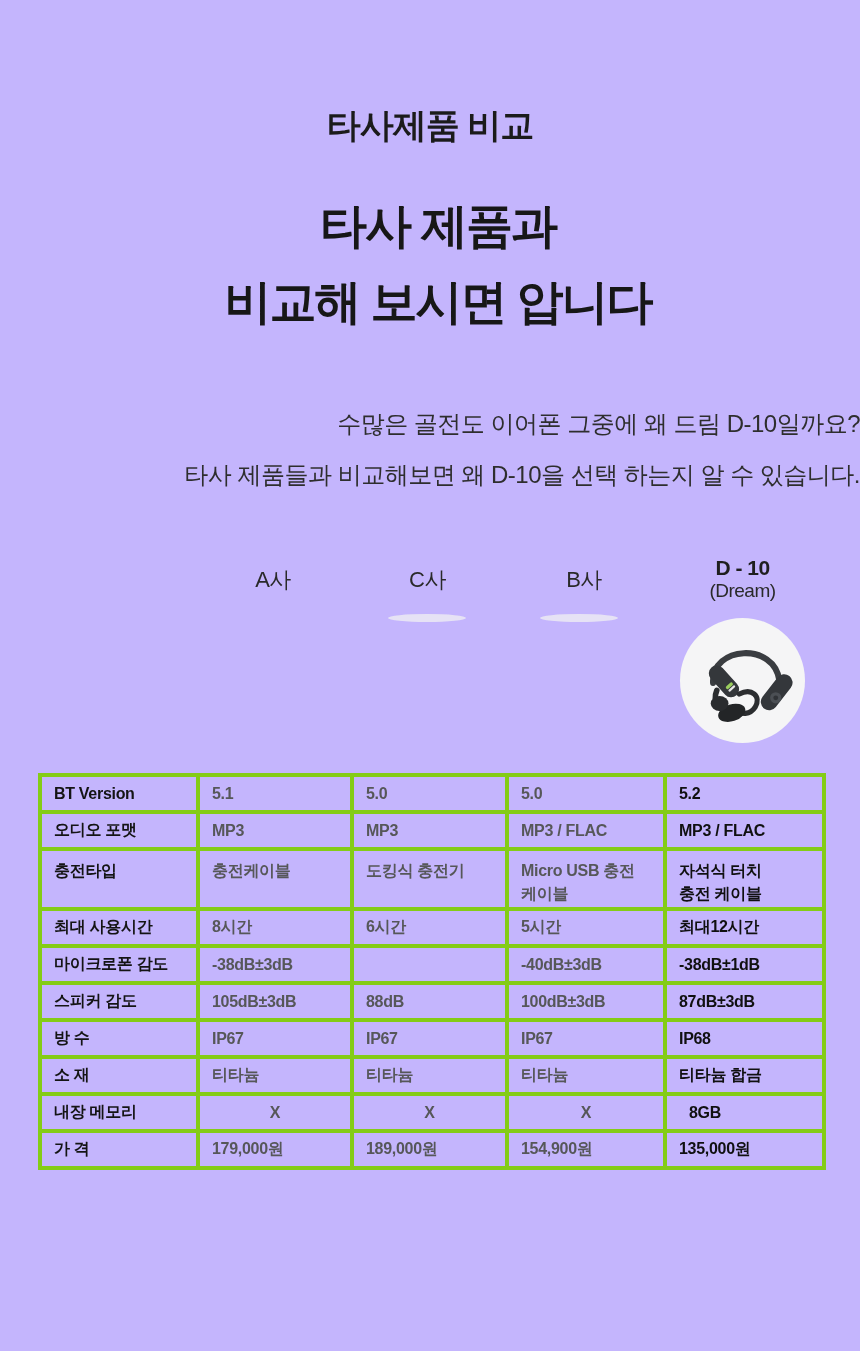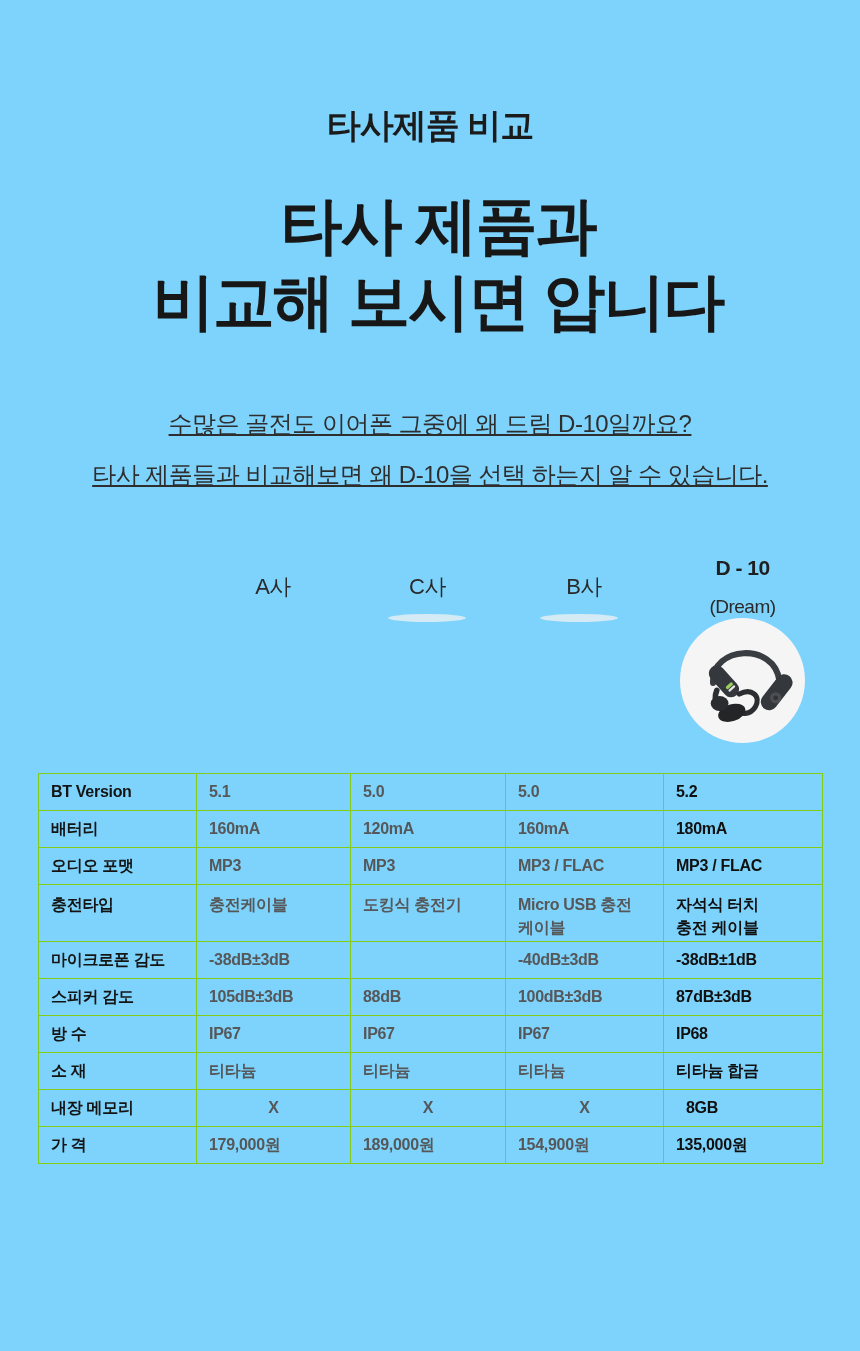--- a/index.html
+++ b/index.html
@@ -3,72 +3,71 @@
 <meta charset="utf-8">
 <style>
   * { margin: 0; padding: 0; box-sizing: border-box; }
   html, body { background: #ffffff; }
   body { font-family: "Liberation Sans", "DejaVu Sans", sans-serif; }
   #page {
     position: relative;
     width: 860px;
     height: 1351px;
     margin: 0 auto;
-    background: #7dd3fc;
+    background: #c4b5fd;
     overflow: hidden;
   }
 
   .section-label {
     position: absolute;
     top: 103px; left: 0; width: 100%;
     text-align: center;
     font-size: 34px;
     font-weight: 700;
     color: #1b1b1b;
     letter-spacing: -1px;
   }
 
   .main-heading {
     position: absolute;
     top: 188px; left: 0; width: 100%;
     text-align: center;
-    font-size: 62px;
+    font-size: 47px;
     font-weight: 800;
     color: #171717;
     line-height: 76px;
     letter-spacing: -2px;
     padding-left: 16px;
   }
 
   .subtitle {
     position: absolute;
     top: 398px; left: 0; width: 100%;
-    text-align: center;
+    text-align: right;
     font-size: 24px;
     font-weight: 400;
     color: #2e2e2e;
     line-height: 51px;
     letter-spacing: -0.5px;
-    text-decoration: underline;
   }
 
   .cols-header {
     position: absolute;
     top: 556px; left: 196px;
     width: 626px; height: 48px;
     display: grid;
     grid-template-columns: 154px 155px 158px 159px;
   }
   .col-h {
     display: flex; align-items: center; justify-content: center;
     font-size: 22px; color: #2a2a2a; letter-spacing: -0.5px; text-align: right;
   }
   .col-h.featured { flex-direction: column; justify-content: flex-start; }
   .col-h .f-name { font-size: 21px; font-weight: 600; color: #1f1f1f; line-height: 24px; }
-  .col-h .f-sub  { font-size: 19px; font-weight: 400; color: #2a2a2a; line-height: 22px; margin-top: 16px; }
+  .col-h .f-sub  { font-size: 19px; font-weight: 400; color: #2a2a2a; line-height: 22px; }
 
   .shadow-ellipse {
     position: absolute;
     top: 614px;
     width: 78px; height: 8px;
     border-radius: 50%;
     background: #f2f2f2;
     opacity: 0.75;
   }
   .shadow-b { left: 388px; }
@@ -89,21 +88,21 @@
     width: 784px;
     border-collapse: collapse;
     table-layout: fixed;
   }
   table.spec col.c0 { width: 158px; }
   table.spec col.c1 { width: 154px; }
   table.spec col.c2 { width: 155px; }
   table.spec col.c3 { width: 158px; }
   table.spec col.c4 { width: 159px; }
   table.spec td {
-    border: 1px solid #84cc16;
+    border: 4px solid #84cc16;
     height: 37px;
     padding: 2px 6px 2px 12px;
     vertical-align: middle;
     font-size: 16px;
     letter-spacing: -0.3px;
     white-space: pre-line;
     overflow: hidden;
   }
   td.lbl { font-weight: 700; color: #141414; }
   td.v   { font-weight: 700; color: #565759; }
@@ -174,43 +173,43 @@
       </colgroup>
     <tbody>
       <tr>
         <td class="lbl">BT Version</td>
         <td class="v">5.1</td>
         <td class="v">5.0</td>
         <td class="v">5.0</td>
         <td class="d">5.2</td>
       </tr>
       <tr>
-        <td class="lbl">배터리</td>
-        <td class="v">160mA</td>
-        <td class="v">120mA</td>
-        <td class="v">160mA</td>
-        <td class="d">180mA</td>
-      </tr>
-      <tr>
         <td class="lbl">오디오 포맷</td>
         <td class="v">MP3</td>
         <td class="v">MP3</td>
         <td class="v">MP3 / FLAC</td>
         <td class="d">MP3 / FLAC</td>
       </tr>
       <tr class="tall">
         <td class="lbl">충전타입</td>
         <td class="v">충전케이블</td>
         <td class="v">도킹식 충전기</td>
         <td class="v">Micro USB 충전
 케이블</td>
         <td class="d">자석식 터치
 충전 케이블</td>
       </tr>
       <tr>
+        <td class="lbl">최대 사용시간</td>
+        <td class="v">8시간</td>
+        <td class="v">6시간</td>
+        <td class="v">5시간</td>
+        <td class="d">최대12시간</td>
+      </tr>
+      <tr>
         <td class="lbl">마이크로폰 감도</td>
         <td class="v">-38dB±3dB</td>
         <td class="v"></td>
         <td class="v">-40dB±3dB</td>
         <td class="d">-38dB±1dB</td>
       </tr>
       <tr>
         <td class="lbl">스피커 감도</td>
         <td class="v">105dB±3dB</td>
         <td class="v">88dB</td>

